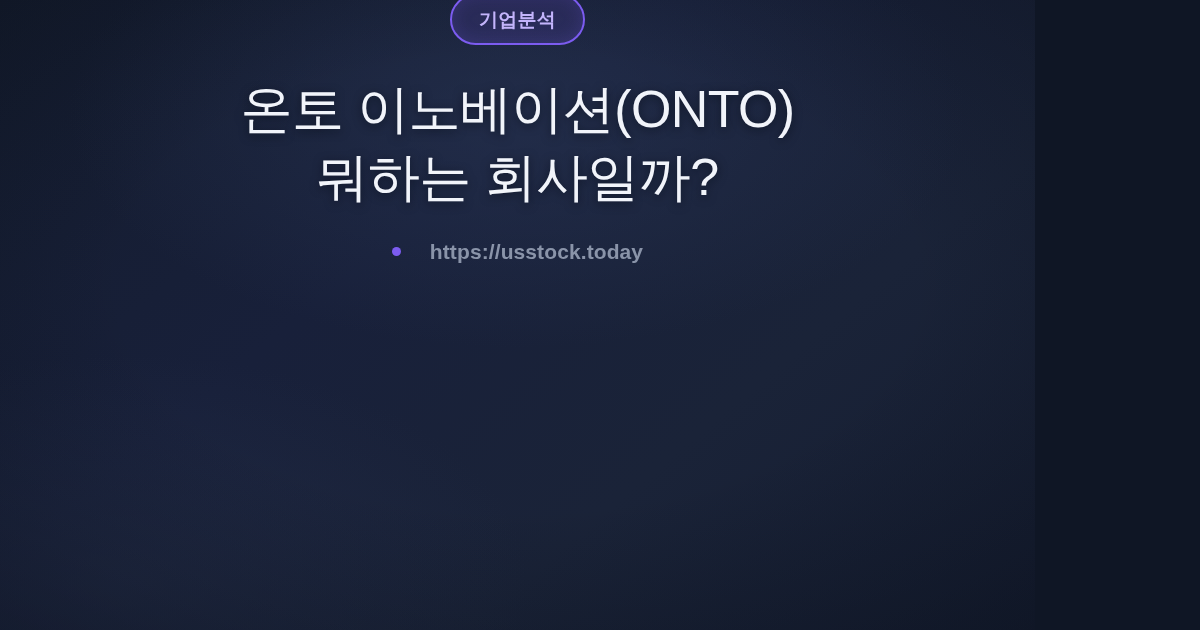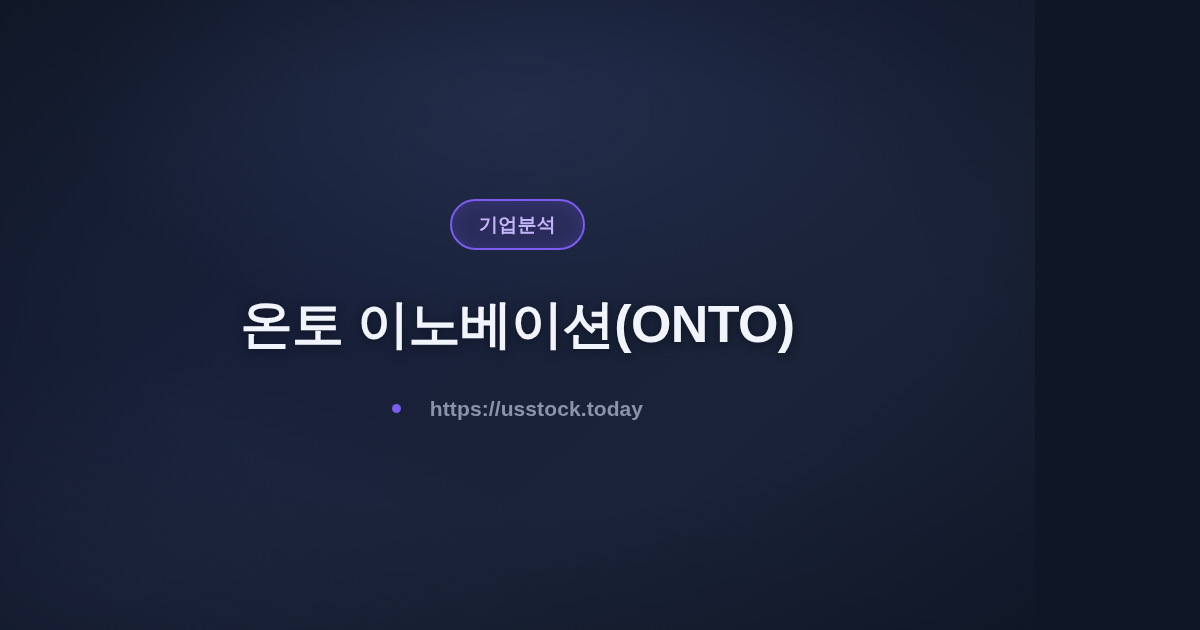--- a/index.html
+++ b/index.html
@@ -11,21 +11,20 @@
 
   .og-card {
     position: relative;
     width: 1035px;
     height: 630px;
     overflow: hidden;
     box-sizing: border-box;
     display: flex;
     flex-direction: column;
     align-items: center;
-    justify-content: center;
     font-family: "Liberation Sans", "DejaVu Sans", sans-serif;
     background-color: #18203200;
     background-image:
       radial-gradient(ellipse 70% 60% at 50% 18%, rgba(42, 55, 86, 0.55) 0%, rgba(30, 40, 64, 0.0) 62%),
       radial-gradient(ellipse 60% 55% at 12% 92%, rgba(36, 46, 72, 0.55) 0%, rgba(26, 34, 56, 0.0) 65%),
       linear-gradient(140deg, #141c2e 0%, #18203a 38%, #1a2338 68%, #151d31 100%);
   }
 
   
   .vignette {
@@ -64,24 +63,24 @@
     font-size: 19px;
     font-weight: 700;
     letter-spacing: 0.2px;
     color: #c3b4fb;
     line-height: 1;
     white-space: nowrap;
   }
 
   
   .title {
-    margin: 10px;
+    margin: 0;
     text-align: center;
     font-size: 52px;
-    font-weight: 700;
+    font-weight: 400;
     line-height: 68px;
     letter-spacing: -0.6px;
     color: #f1f4fa;
     text-shadow: 0 2px 10px rgba(5, 9, 17, 0.55);
   }
 
   .title-line {
     display: block;
     white-space: nowrap;
   }
@@ -119,20 +118,21 @@
   <div class="vignette"></div>
 
   <div class="content">
 
     <div class="badge">
       <span class="badge-label">기업분석</span>
     </div>
 
     <h1 class="title">
       <span class="title-line">온토 이노베이션(ONTO)</span>
+      <span class="title-line">뭐하는 회사일까?</span>
     </h1>
 
     <div class="url-row">
       <span class="url-bullet"></span>
       <span class="url-text">https://usstock.today</span>
     </div>
 
   </div>
 </div>
 

